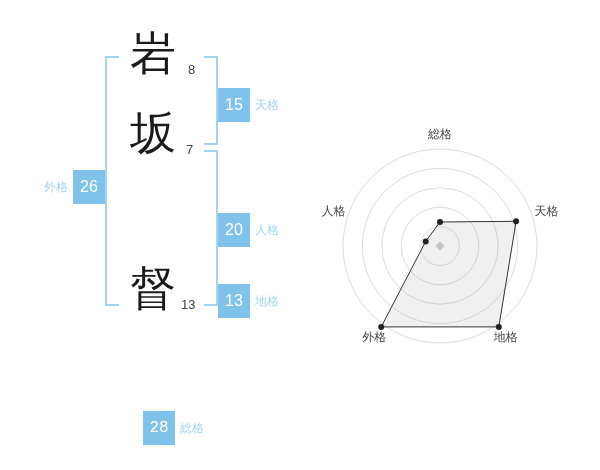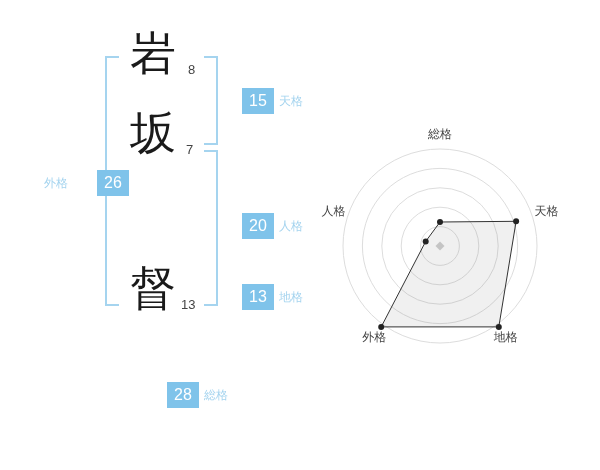--- a/index.html
+++ b/index.html
@@ -25,29 +25,28 @@
     font-size: 13px;
     color: #444444;
   }
   .chip {
     position: absolute;
     display: flex;
     align-items: center;
   }
   .chip-box {
     min-width: 28px;
-    height: 26px;
+    height: 34px;
     background: var(--box, #7fc3ea);
     color: #ffffff;
     font-size: 16px;
     display: flex;
     align-items: center;
     justify-content: center;
     padding: 0 2px;
-    margin-left: 24px;
   }
   .chip-label {
     font-size: 12px;
     color: var(--label, #a5d4ef);
     margin-left: 5px;
     white-space: nowrap;
   }
   .chip-label.before {
     margin-left: 0;
     margin-right: 5px;
@@ -96,21 +95,21 @@
   <div class="chip" style="left:218px; top:213px;align-items:center;">
     <span class="chip-box">20</span>
     <span class="chip-label">人格</span>
   </div>
 
   <div class="chip" style="left:218px; top:284px;">
     <span class="chip-box">13</span>
     <span class="chip-label">地格</span>
   </div>
 
-  <div class="chip" style="left:143px; top:382px;">
+  <div class="chip" style="left:143px; top:411px;font-family:Liberation Mono, monospace;">
     <span class="chip-box">28</span>
     <span class="chip-label">総格</span>
   </div>
 
   <svg class="radar" id="radar-svg" width="290" height="250" viewBox="0 0 290 250">
       <circle cx="145" cy="131" r="97.0" fill="#ffffff" stroke="#dddddd" stroke-width="1"></circle>
       <circle cx="145" cy="131" r="77.6" fill="#ffffff" stroke="#dddddd" stroke-width="1"></circle>
       <circle cx="145" cy="131" r="58.2" fill="#ffffff" stroke="#dddddd" stroke-width="1"></circle>
       <circle cx="145" cy="131" r="38.8" fill="#ffffff" stroke="#dddddd" stroke-width="1"></circle>
       <circle cx="145" cy="131" r="19.4" fill="#ffffff" stroke="#dddddd" stroke-width="1"></circle>

